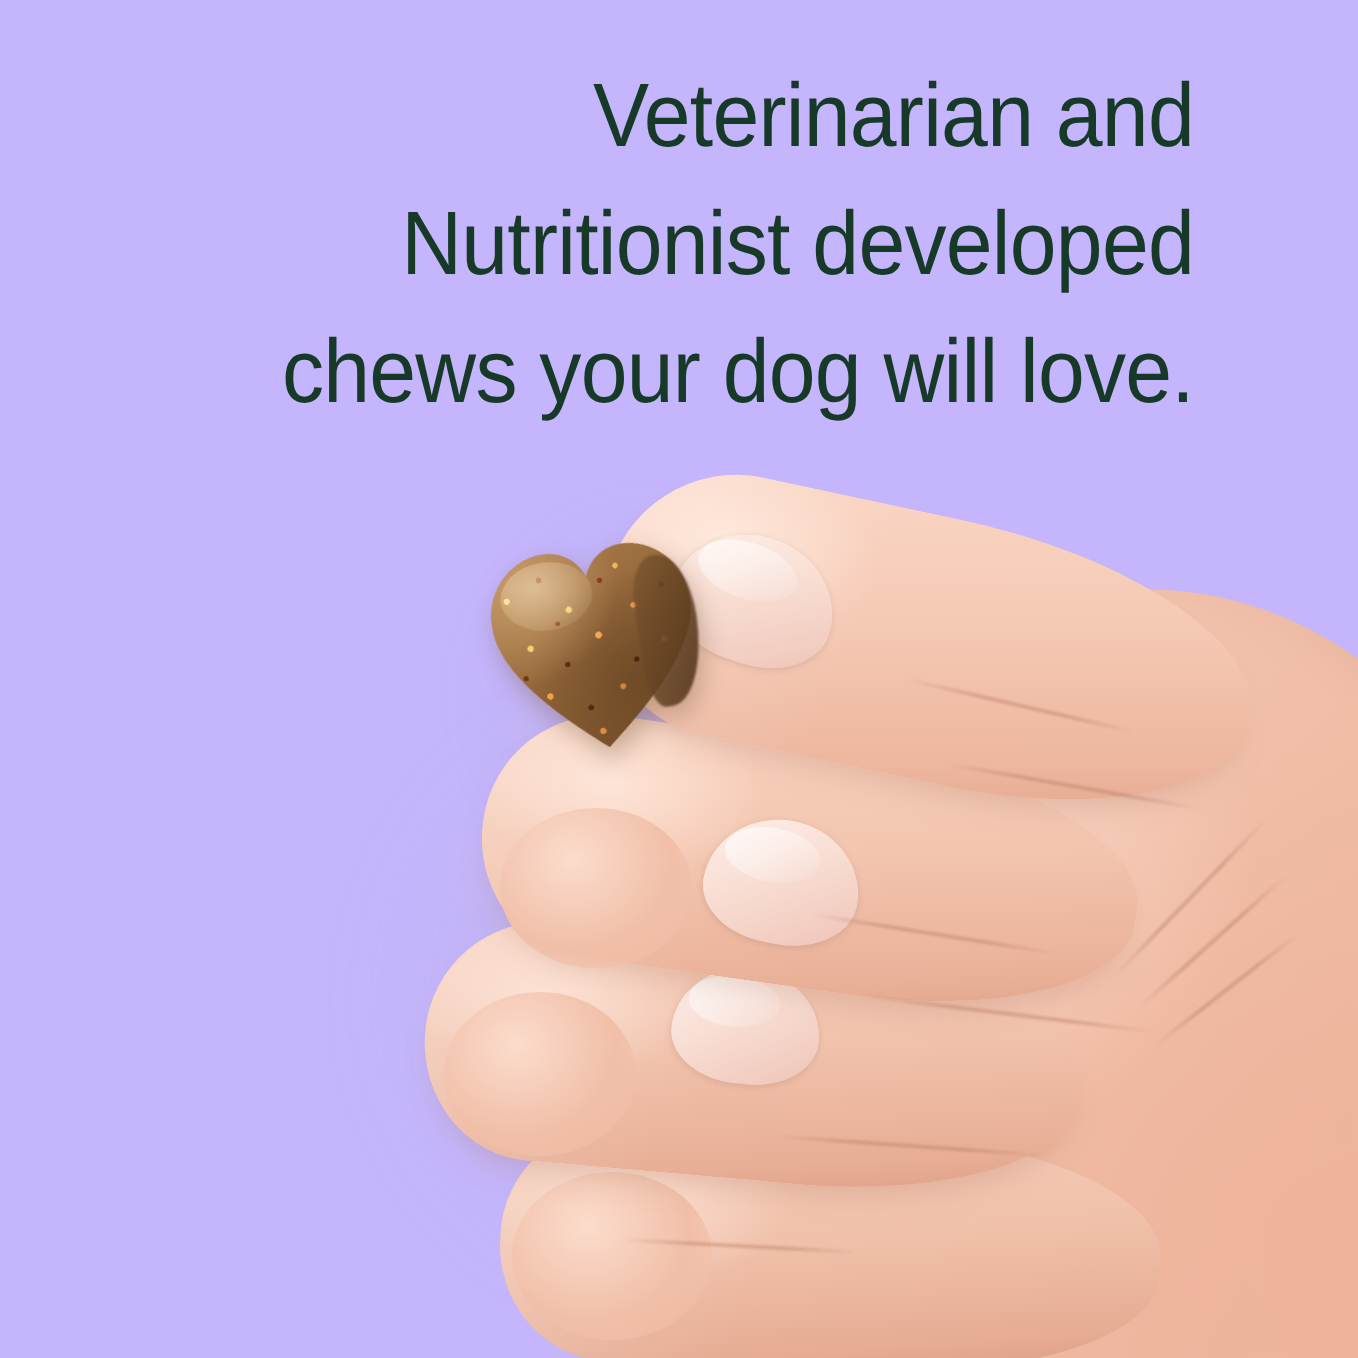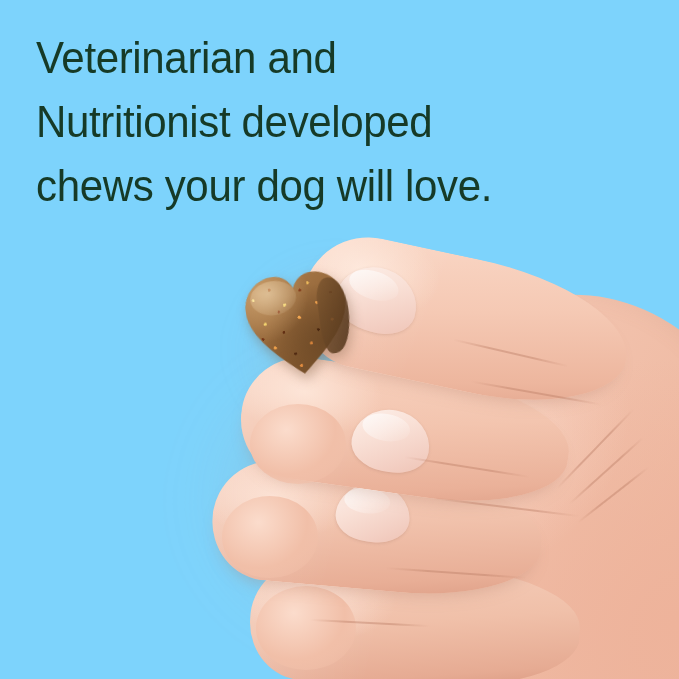--- a/index.html
+++ b/index.html
@@ -8,21 +8,22 @@
     background: #EDECE6;
   }
   body {
     font-family: "Liberation Sans", sans-serif;
   }
   #stage {
     position: relative;
     width: 679px;
     height: 679px;
     overflow: hidden;
-    background: #7dd3fc;
+    background: #c4b5fd;
+    text-align: right;
   }
 
   
   .headline {
     position: absolute;
     left: 36px;
     top: 26px;
     width: 600px;
     z-index: 40;
     color: #163A27;

